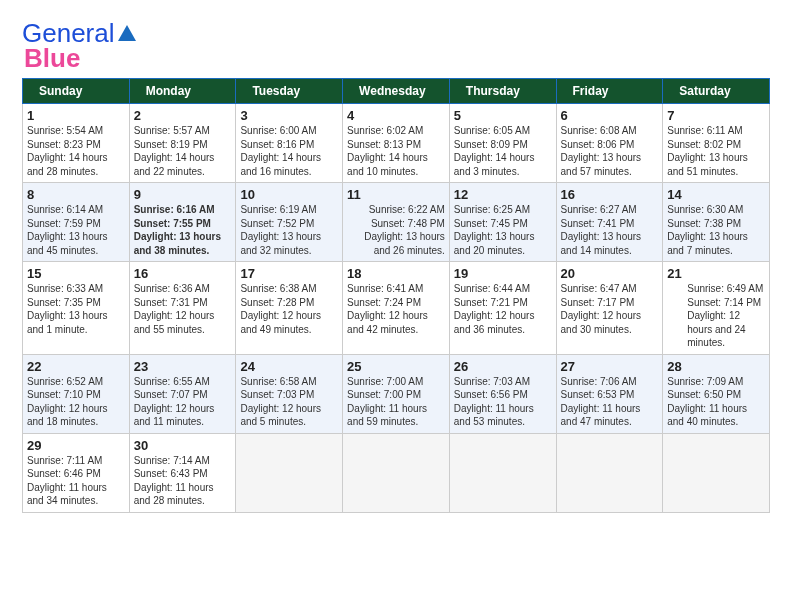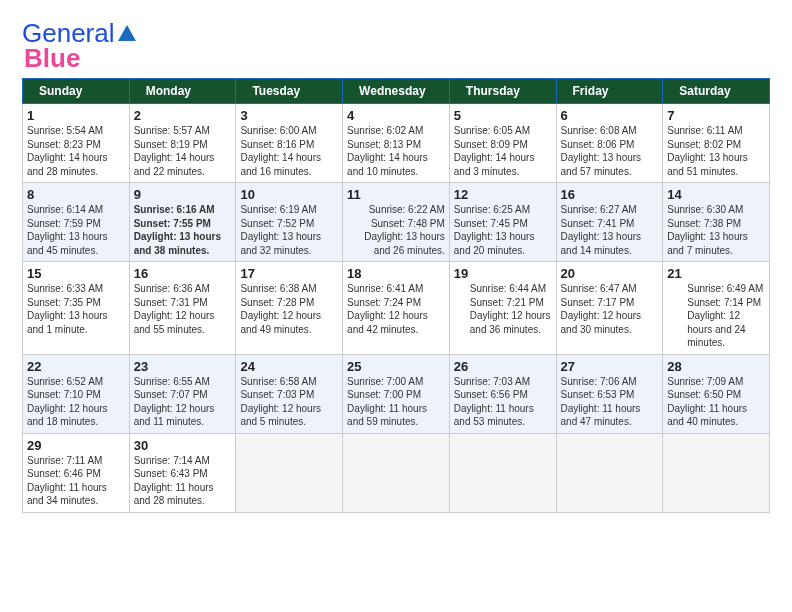--- a/index.html
+++ b/index.html
@@ -226,21 +226,21 @@
 Daylight: 12 hours and 49 minutes.</div>
           </td>
           <td>
             <span class="day-num">18</span>
             <div class="day-info" style="white-space: pre-line;">Sunrise: 6:41 AM
 Sunset: 7:24 PM
 Daylight: 12 hours and 42 minutes.</div>
           </td>
           <td>
             <span class="day-num">19</span>
-            <div class="day-info" style="white-space: pre-line; margin-left: 16px;">Sunrise: 6:44 AM
+            <div class="day-info" style="white-space: pre-line;">Sunrise: 6:44 AM
 Sunset: 7:21 PM
 Daylight: 12 hours and 36 minutes.</div>
           </td>
           <td>
             <span class="day-num">20</span>
             <div class="day-info" style="white-space: pre-line;">Sunrise: 6:47 AM
 Sunset: 7:17 PM
 Daylight: 12 hours and 30 minutes.</div>
           </td>
           <td>

